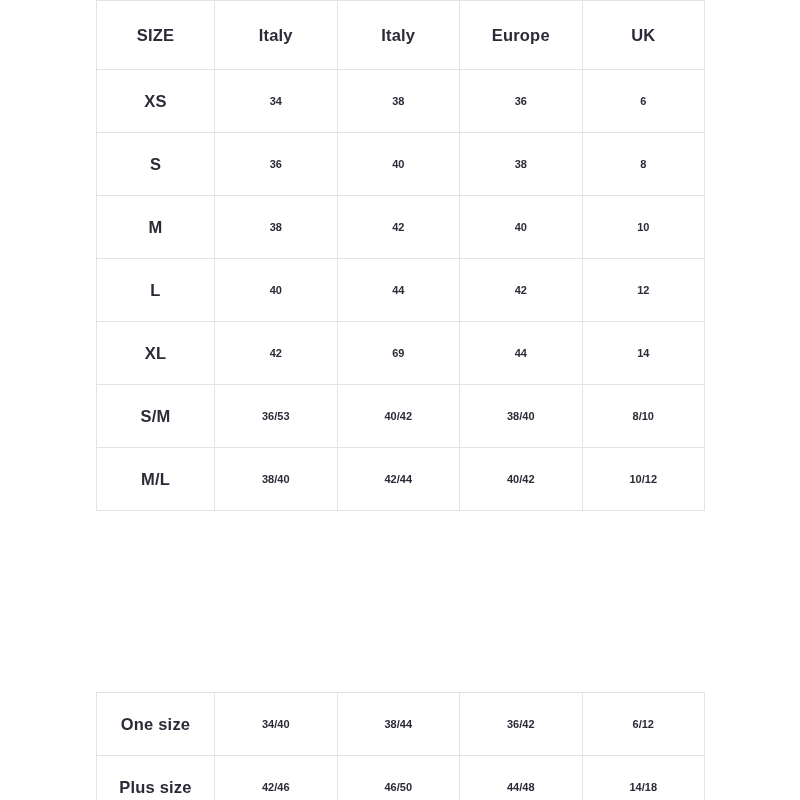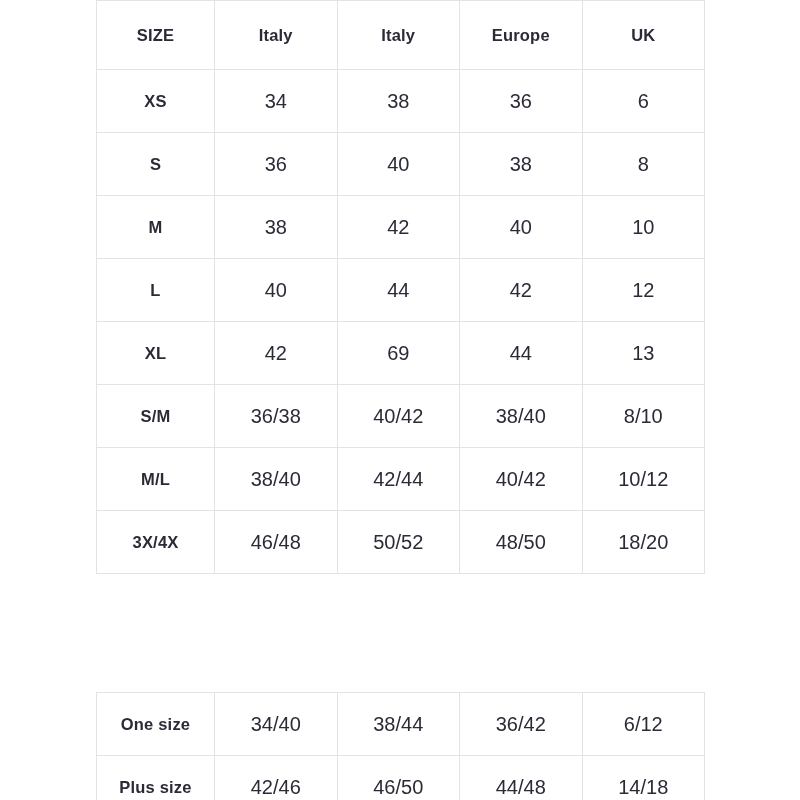--- a/index.html
+++ b/index.html
@@ -46,21 +46,21 @@
 
   th, td.label {
     font-weight: bold;
     font-size: 16.5px;
     letter-spacing: 0.2px;
   }
   thead th { height: 69px; }
   #secondary-table td { height: 63px; }
   #secondary-table td.label { font-size: 16.5px; }
 
-  .cell-num { font-size: 20px; }
+  .cell-num { font-size: 11px; font-weight: bold; }
 </style>
 </head>
 <body>
 
 <div class="page">
 
   <div class="table-wrap" id="main-table-wrap">
     <table id="main-table">
       <colgroup>
         <col class="c-size">
@@ -105,42 +105,35 @@
           <td class="cell-num">40</td>
           <td class="cell-num">44</td>
           <td class="cell-num">42</td>
           <td class="cell-num">12</td>
         </tr>
         <tr>
           <td class="label">XL</td>
           <td class="cell-num">42</td>
           <td class="cell-num">69</td>
           <td class="cell-num">44</td>
-          <td class="cell-num">13</td>
+          <td class="cell-num">14</td>
         </tr>
         <tr>
           <td class="label">S/M</td>
-          <td class="cell-num">36/38</td>
+          <td class="cell-num">36/53</td>
           <td class="cell-num">40/42</td>
           <td class="cell-num">38/40</td>
           <td class="cell-num">8/10</td>
         </tr>
         <tr>
           <td class="label">M/L</td>
           <td class="cell-num">38/40</td>
           <td class="cell-num">42/44</td>
           <td class="cell-num">40/42</td>
           <td class="cell-num">10/12</td>
-        </tr>
-        <tr>
-          <td class="label">3X/4X</td>
-          <td class="cell-num">46/48</td>
-          <td class="cell-num">50/52</td>
-          <td class="cell-num">48/50</td>
-          <td class="cell-num">18/20</td>
         </tr>
       </tbody>
     </table>
   </div>
 
   <div class="table-wrap" id="secondary-table-wrap">
     <table id="secondary-table">
       <colgroup>
         <col class="c-size">
         <col class="c-rest">

